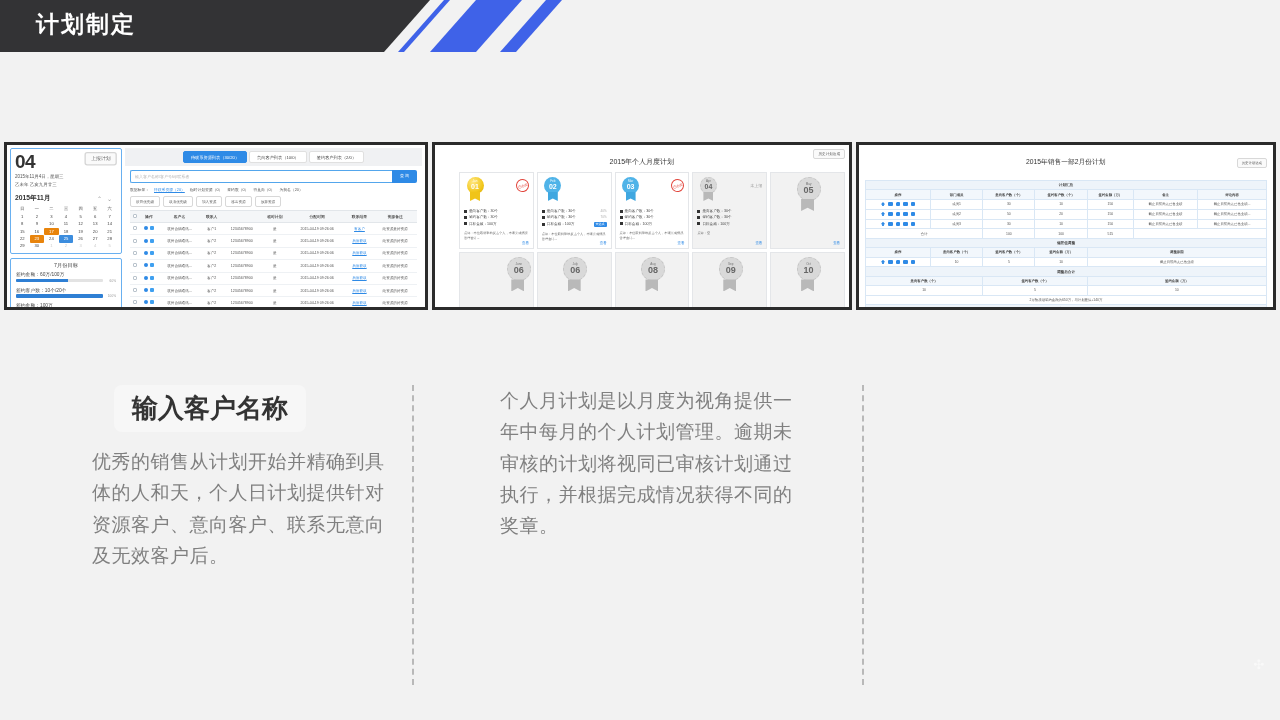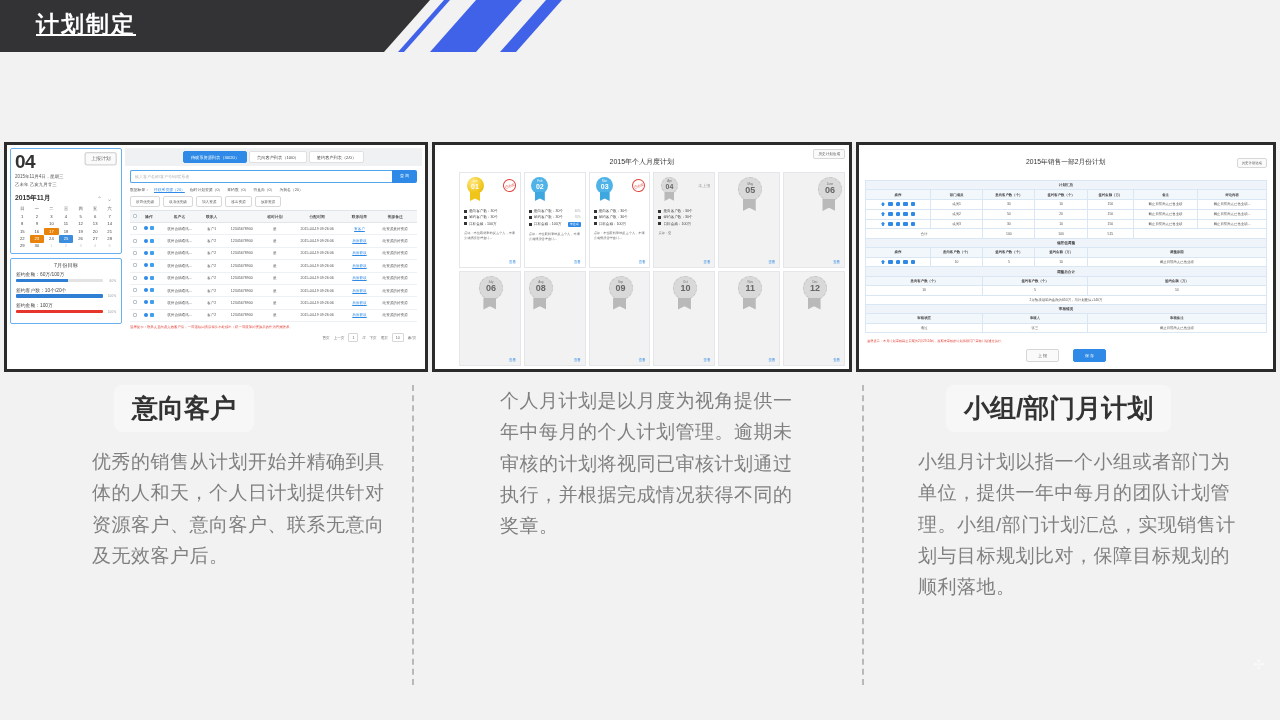--- a/index.html
+++ b/index.html
@@ -15,33 +15,33 @@
     position: absolute; left: 0; top: 0; width: 1280px; height: 52px;
     overflow: hidden;
   }
   .header-dark {
     position: absolute; left: 0; top: 0; width: 430px; height: 52px;
     background: #333335;
     clip-path: polygon(0 0, 430px 0, 384px 52px, 0 52px);
   }
   .header-title {
     position: absolute; left: 36px; top: 9px;
-    color: #ffffff; font-size: 23px; font-weight: bold; letter-spacing: 2px; text-decoration: underline;
+    color: #ffffff; font-size: 23px; font-weight: bold; letter-spacing: 2px;
   }
   .stripe {
     position: absolute; top: 0; height: 52px; width: 52px;
     background: #3f62e8;
   }
   .stripe-a { left: 398px; clip-path: polygon(46px 0, 52px 0, 6px 52px, 0 52px); width: 110px; }
   .stripe-b { left: 430px; clip-path: polygon(46px 0, 92px 0, 46px 52px, 0 52px); width: 110px; }
   .stripe-c { left: 500px; clip-path: polygon(46px 0, 62px 0, 16px 52px, 0 52px); width: 110px; }
 
   
   .screens {
-    position: absolute; left: 4px; top: 142px; width: 1272px; height: 230px;
+    position: absolute; left: 4px; top: 142px; width: 1272px; height: 168px;
     display: flex; gap: 4px;
   }
   .screen {
     background: #ffffff;
     border: 3px solid #2b2b2b;
     position: relative;
     overflow: hidden;
   }
   .screen.s1 { width: 424px; }
   .screen.s2 { width: 420px; }
@@ -115,21 +115,21 @@
   .pgbox { border:1px solid #d6d6d6; padding:1.5px 3px; border-radius:1px;}
 
   
   .s2-inner { width:100%; height:100%; background:#fff; display:flex; flex-direction:column; padding:3px 4px;}
   .s2-head { position:relative; text-align:center; padding:2px 0 4px;}
   .s2-title { font-size:5.6px; color:#333; transform:scale(1.25); display:inline-block;}
   .s2-histbtn {
     position:absolute; right:0; top:1px; font-size:3.6px; color:#555; border:1px solid #d8d8d8;
     border-radius:2px; padding:2px 4px; background:#fafafa;
   }
-  .medal-grid { flex:1; display:grid; grid-template-columns: repeat(6,1fr); grid-template-rows: repeat(2,1fr); gap:3px;padding-left:20px;}
+  .medal-grid { flex:1; display:grid; grid-template-columns: repeat(5,1fr); grid-template-rows: repeat(2,1fr); gap:3px;padding-left:20px;}
   .mcard { border:1px solid #e4e6e9; background:#fff; padding:4px 4px 3px; position:relative; display:flex; flex-direction:column;}
   .mcard.gray { background:#f2f2f2; }
   .mcard-top { display:flex; justify-content:space-between; align-items:flex-start; height:30px;}
   .medal { position:relative; width:22px; }
   .mdisc {
     width:17px; height:17px; border-radius:50%; display:flex; flex-direction:column;
     align-items:center; justify-content:center; color:#fff; margin:0 auto;
   }
   .mdisc .mon { font-size:3px; line-height:1; opacity:.9;}
   .mdisc .num { font-size:7px; font-weight:700; line-height:1.1;}
@@ -604,21 +604,21 @@
                 <div class="mdisc">
                   <span class="mon">July</span>
                   <span class="num">06</span>
                 </div>
                 <div class="mribbon"></div>
               </div>
             </div>
             <div class="mview">查看</div>
           </div>
           <div class="mcard gray" style="justify-content: center;">
-            <div class="mcard-top" style="height: auto;">
+            <div class="mcard-top" style="justify-content: center; height: auto;">
               <div class="medal silver big">
                 <div class="mdisc">
                   <span class="mon">Aug</span>
                   <span class="num">08</span>
                 </div>
                 <div class="mribbon"></div>
               </div>
             </div>
             <div class="mview">查看</div>
           </div>
@@ -815,27 +815,23 @@
       </div>
     </div>
   </div>
 </div>
 
 <div class="bottom">
   <div class="divider div1"></div>
   <div class="divider div2"></div>
 
   <div class="col col1">
-    <div class="col-title">意向客户</div>
+    <div class="col-title">输入客户名称</div>
     <div class="col-body">优秀的销售从计划开始并精确到具体的人和天，个人日计划提供针对资源客户、意向客户、联系无意向及无效客户后。</div>
   </div>
 
   <div class="col col2">
     <div class="col-body">个人月计划是以月度为视角提供一年中每月的个人计划管理。逾期未审核的计划将视同已审核计划通过执行，并根据完成情况获得不同的奖章。</div>
   </div>
 
-  <div class="col col3">
-    <div class="col-title">小组/部门月计划</div>
-    <div class="col-body">小组月计划以指一个小组或者部门为单位，提供一年中每月的团队计划管理。小组/部门计划汇总，实现销售计划与目标规划比对，保障目标规划的顺利落地。</div>
-  </div>
 </div>
 
 <div class="watermark">✣</div>
 
 </body></html>

